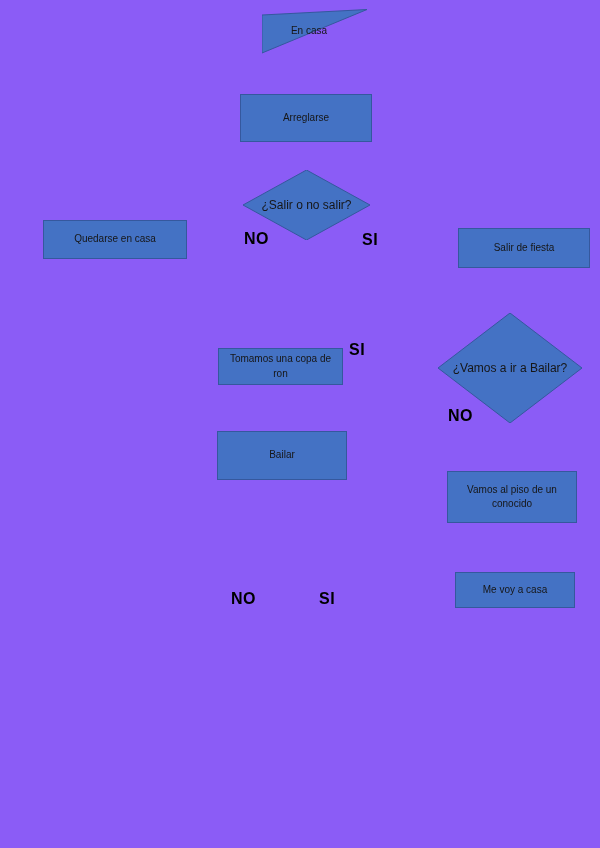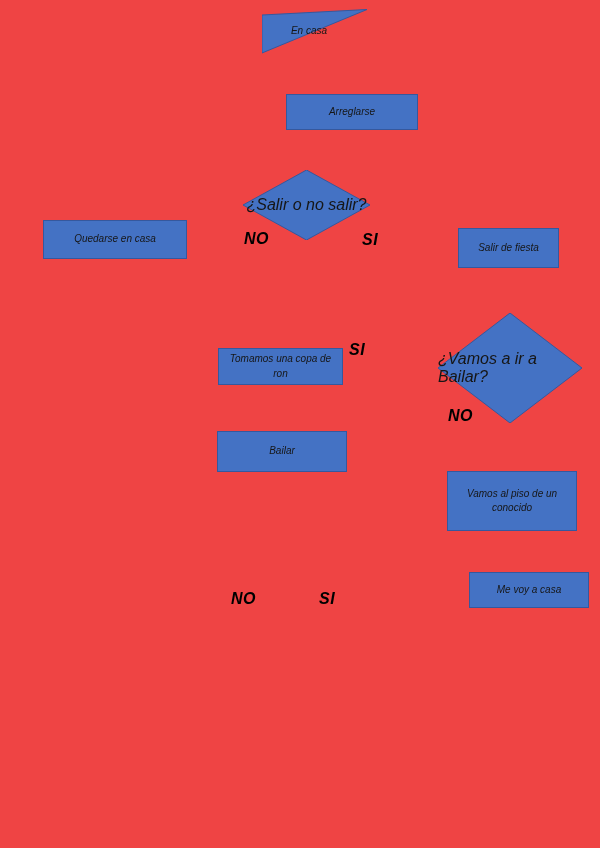--- a/index.html
+++ b/index.html
@@ -1,62 +1,61 @@
 <!DOCTYPE html>
 <html><head>
 <meta charset="utf-8">
 <style>
   html,body{margin:0;padding:0;background:#ffffff;}
   #page{
     position:relative;
     width:600px;height:848px;
-    background:#ef4444;
+    background:#8b5cf6;
     font-family:"Liberation Sans", sans-serif;
     overflow:hidden;
-    font-style:italic;
   }
   .shape-rect{
     position:absolute;
     background:#4472C4;
     border:1px solid #35589e;
     box-sizing:border-box;
     display:flex;align-items:center;justify-content:center;
     text-align:center;
     font-size:10px;line-height:1.45;color:#161616;
   }
   .shape-rect .lbl{display:block;}
   .diamond-wrap{position:absolute;}
   .diamond-wrap svg{display:block;}
   .diamond-text{
     position:absolute;left:0;top:0;right:0;bottom:0;
     display:flex;align-items:center;justify-content:center;
-    font-size:16px;color:#161616;
+    font-size:12px;color:#161616;
   }
   .edge-label{
     position:absolute;
     font-size:16px;font-weight:bold;color:#000000;
     letter-spacing:0.5px;
   }
   
   #node-en-casa{left:262px;top:9px;width:106px;height:45px;position:absolute;}
   #node-en-casa-text{position:absolute;left:263px;top:25px;width:92px;text-align:center;font-size:10px;color:#161616;}
-  #node-arreglarse{left:240px;top:94px;width:132px;height:36px;margin-left:46px;}
+  #node-arreglarse{left:240px;top:94px;width:132px;height:48px;}
   #node-salir-decision{left:243px;top:170px;width:127px;height:70px;}
   #node-quedarse{left:43px;top:220px;width:144px;height:39px;}
-  #node-salir-fiesta{left:458px;top:228px;width:101px;height:40px;}
+  #node-salir-fiesta{left:458px;top:228px;width:132px;height:40px;}
   #node-camelot{left:438px;top:313px;width:144px;height:110px;}
   #node-copa-ron{left:218px;top:348px;width:125px;height:37px;}
   #node-copa-ron .lbl{max-width:112px;}
-  #node-bailar{left:217px;top:431px;width:130px;height:41px;}
-  #node-piso{left:447px;top:471px;width:130px;height:60px;}
+  #node-bailar{left:217px;top:431px;width:130px;height:49px;}
+  #node-piso{left:447px;top:471px;width:130px;height:52px;}
   #node-piso .lbl{max-width:112px;}
   #node-cansado{left:216px;top:520px;width:133px;height:72px;}
   #node-discoteca{left:90px;top:578px;width:113px;height:42px;}
   #node-discoteca .lbl{max-width:90px;}
-  #node-me-voy{left:455px;top:572px;width:120px;height:36px;margin-left:14px;}
+  #node-me-voy{left:455px;top:572px;width:120px;height:36px;}
   
   #lbl-salir-no{left:244px;top:230px;}
   #lbl-salir-si{left:362px;top:231px;}
   #lbl-camelot-si{left:349px;top:341px;}
   #lbl-camelot-no{left:448px;top:407px;}
   #lbl-cansado-no{left:231px;top:590px;}
   #lbl-cansado-si{left:319px;top:590px;}
 </style>
 </head>
 <body>

